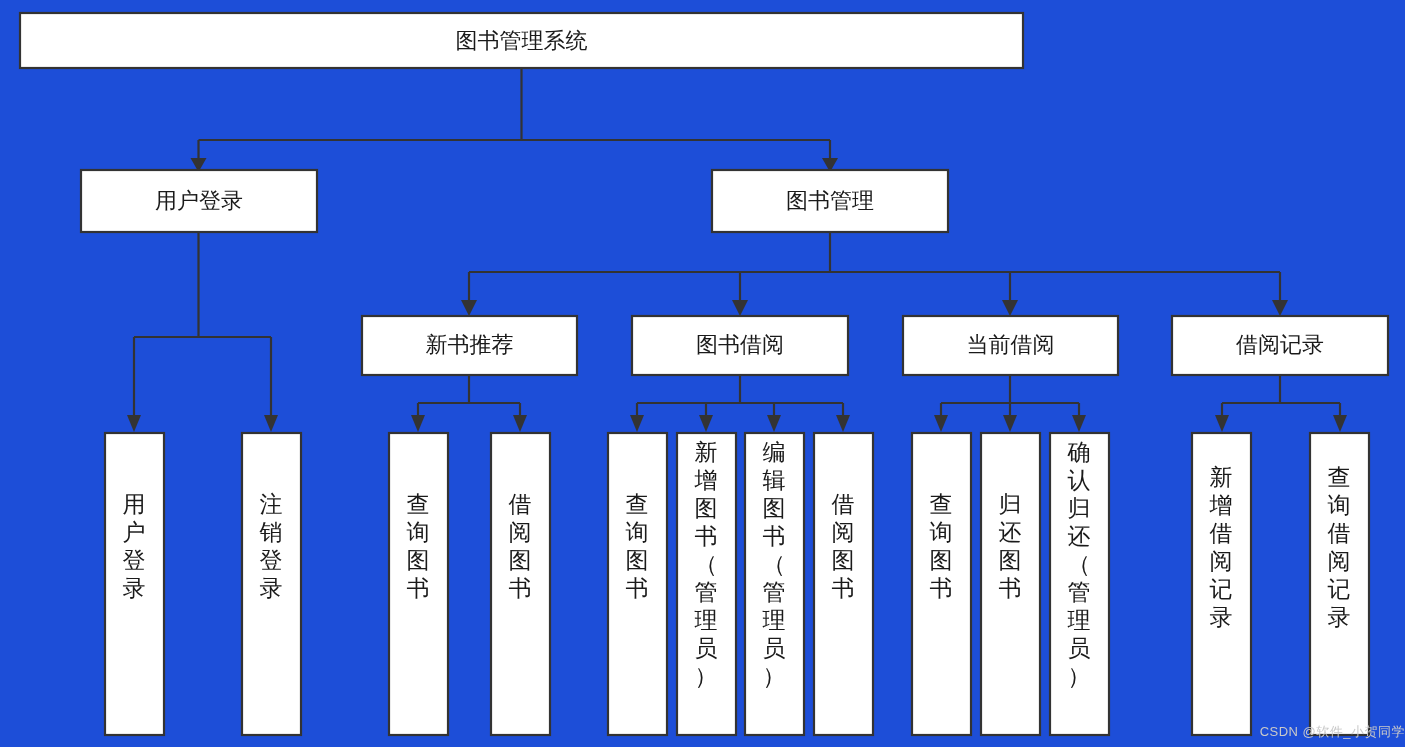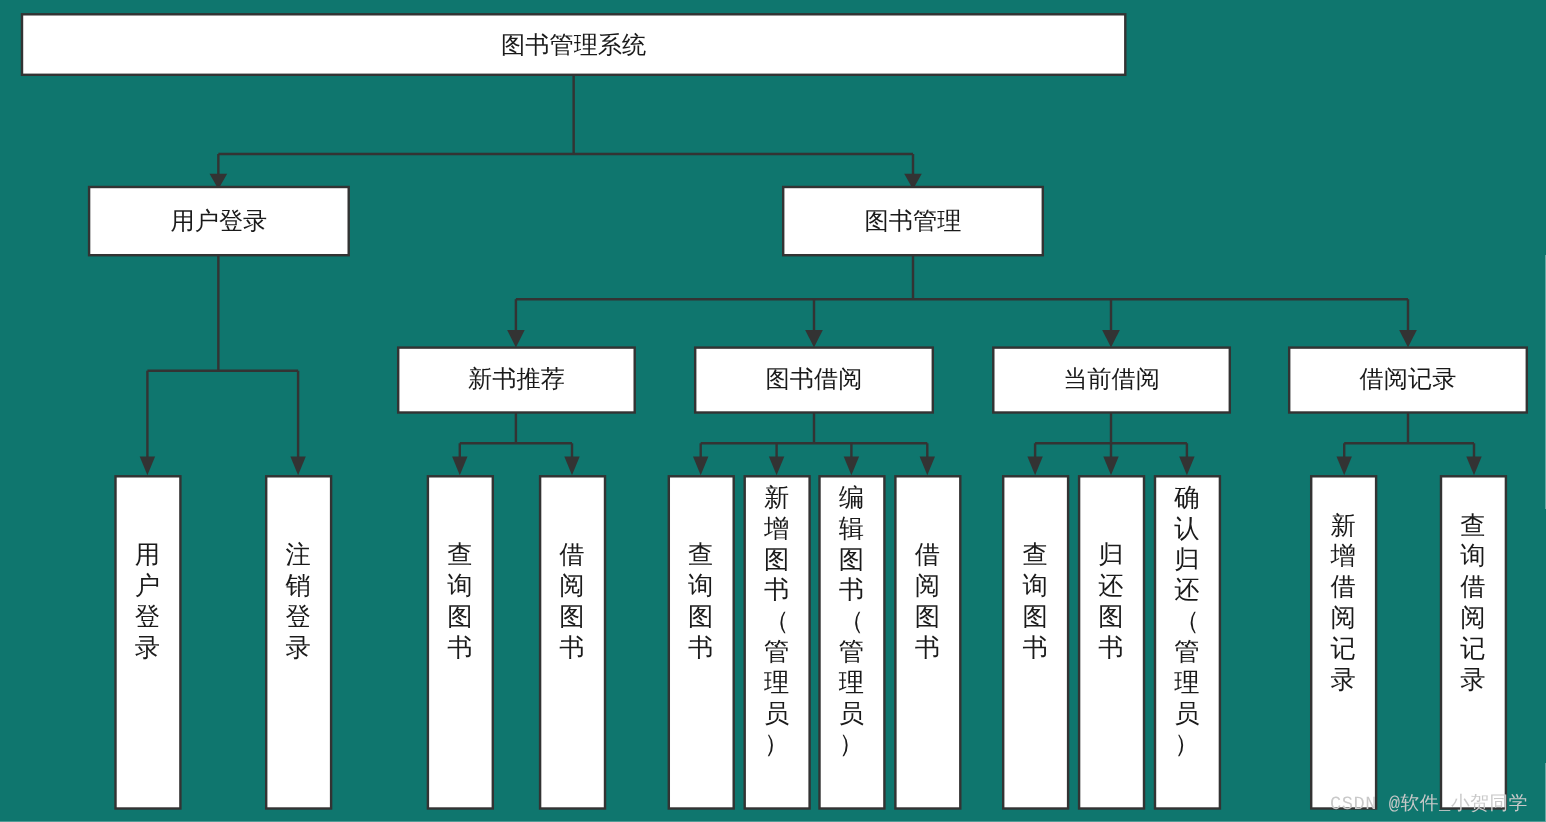--- a/index.html
+++ b/index.html
@@ -10,21 +10,21 @@
   body {
     width: 1405px;
     height: 747px;
     font-family: "DejaVu Sans", "Liberation Sans", sans-serif;
     overflow: hidden;
   }
   #diagram-root {
     position: relative;
     width: 1405px;
     height: 747px;
-    background: #0f766e;
+    background: #1d4ed8;
   }
   svg.diagram-canvas {
     position: absolute;
     top: 0;
     left: 0;
     width: 1405px;
     height: 747px;
     display: block;
   }
   .node-box {
@@ -50,24 +50,24 @@
     dominant-baseline: middle;
   }
   .node-label-v {
     font-family: "DejaVu Sans", "Liberation Sans", sans-serif;
     font-size: 23px;
     fill: #1a1a1a;
     text-anchor: middle;
   }
   .watermark {
     position: absolute;
-    right: 16px;
+    right: 0;
     bottom: 6px;
-    font-family: Liberation Mono, monospace;
-    font-size: 17px;
+    font-family: Liberation Sans, sans-serif;
+    font-size: 13px;
     color: #c9c9c9;
     letter-spacing: 0.5px;
     white-space: nowrap;
     pointer-events: none;
   }
 </style>
 </head>
 <body>
 
 <div id="diagram-root">

